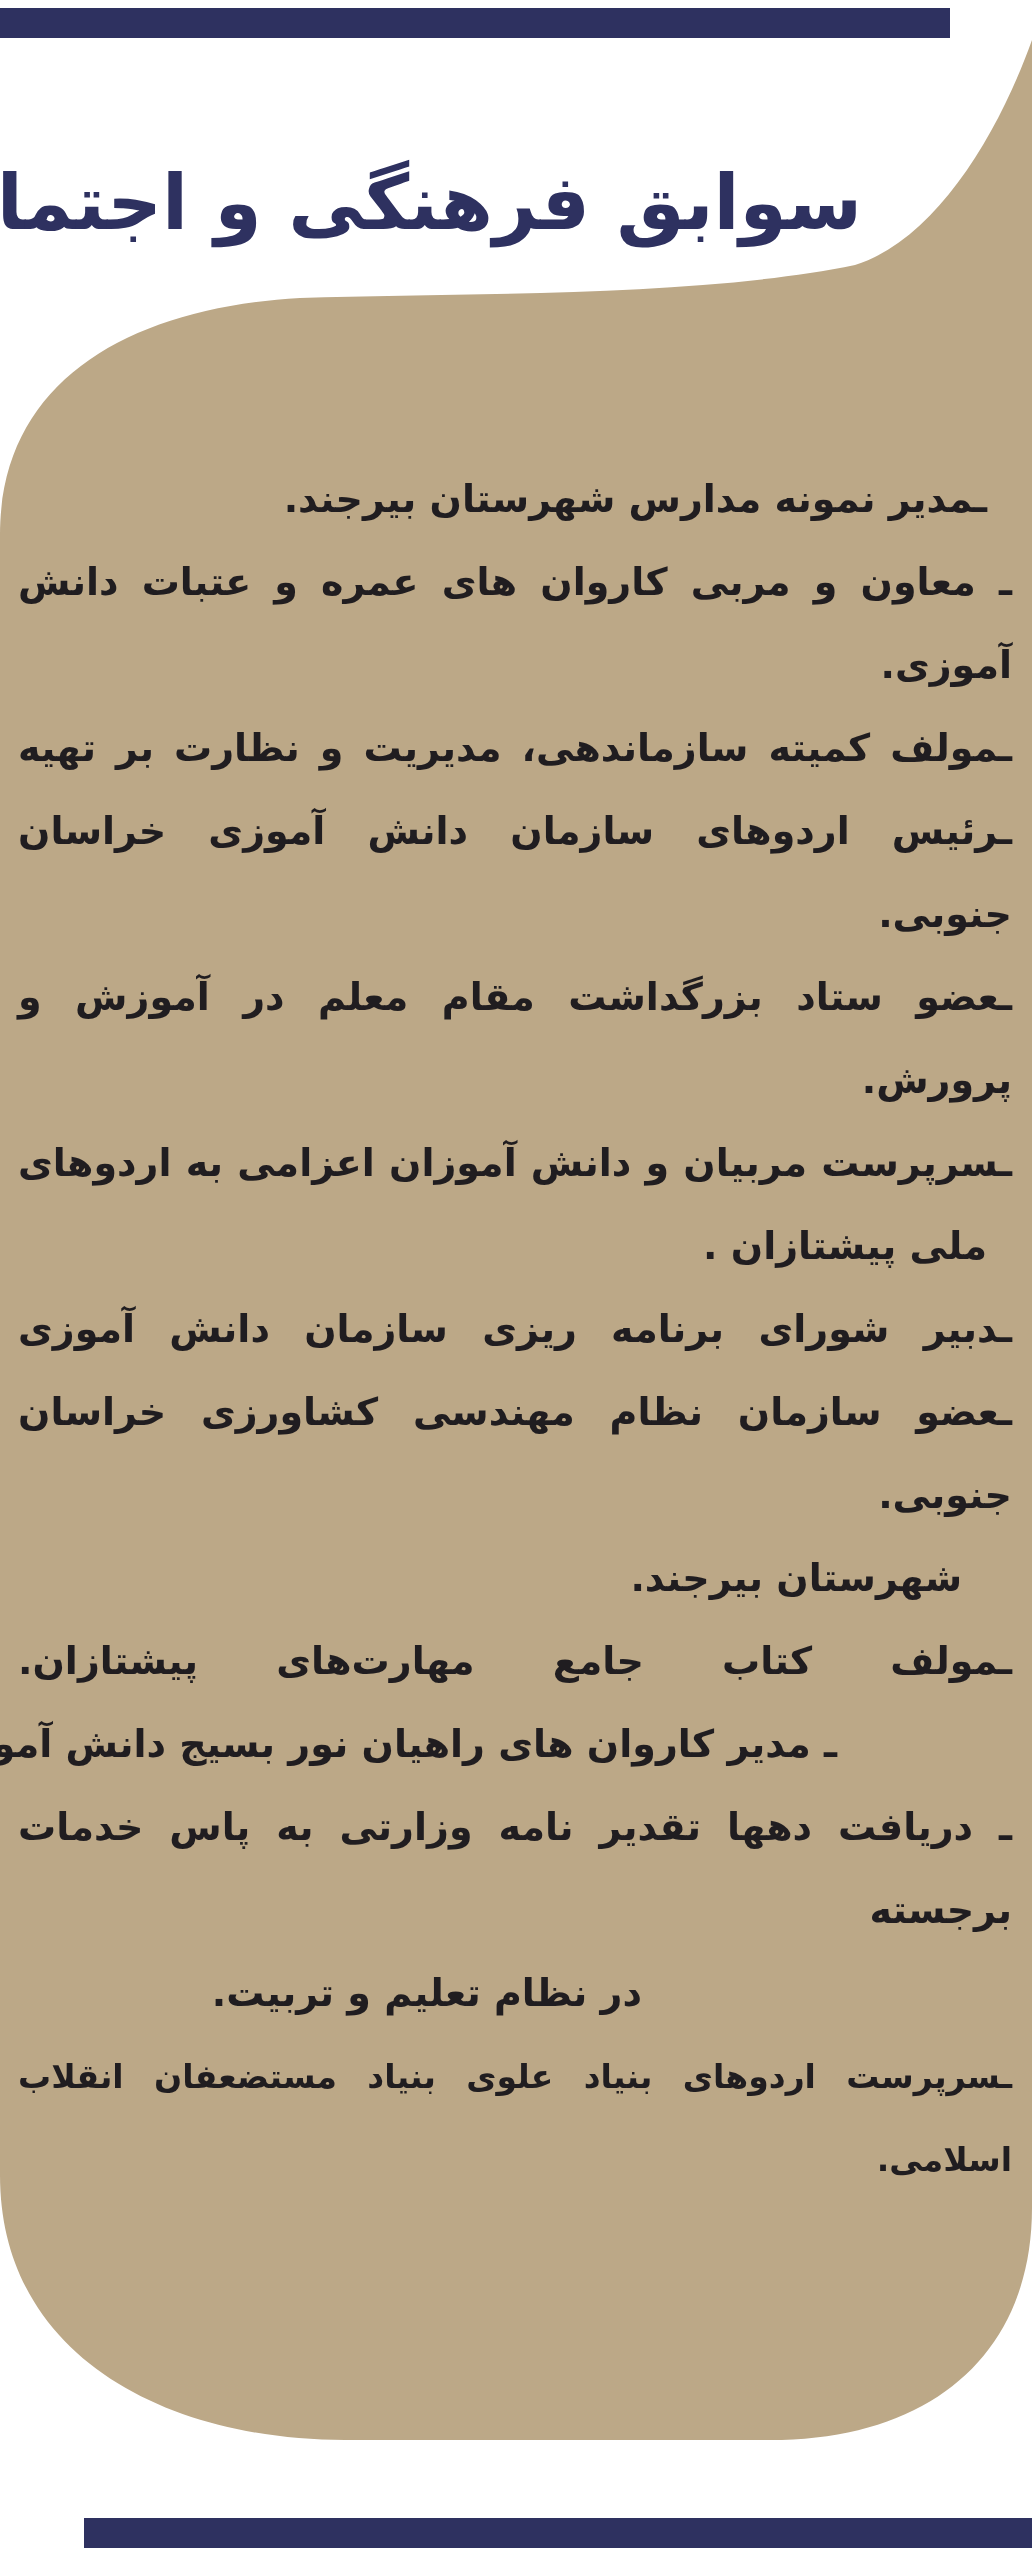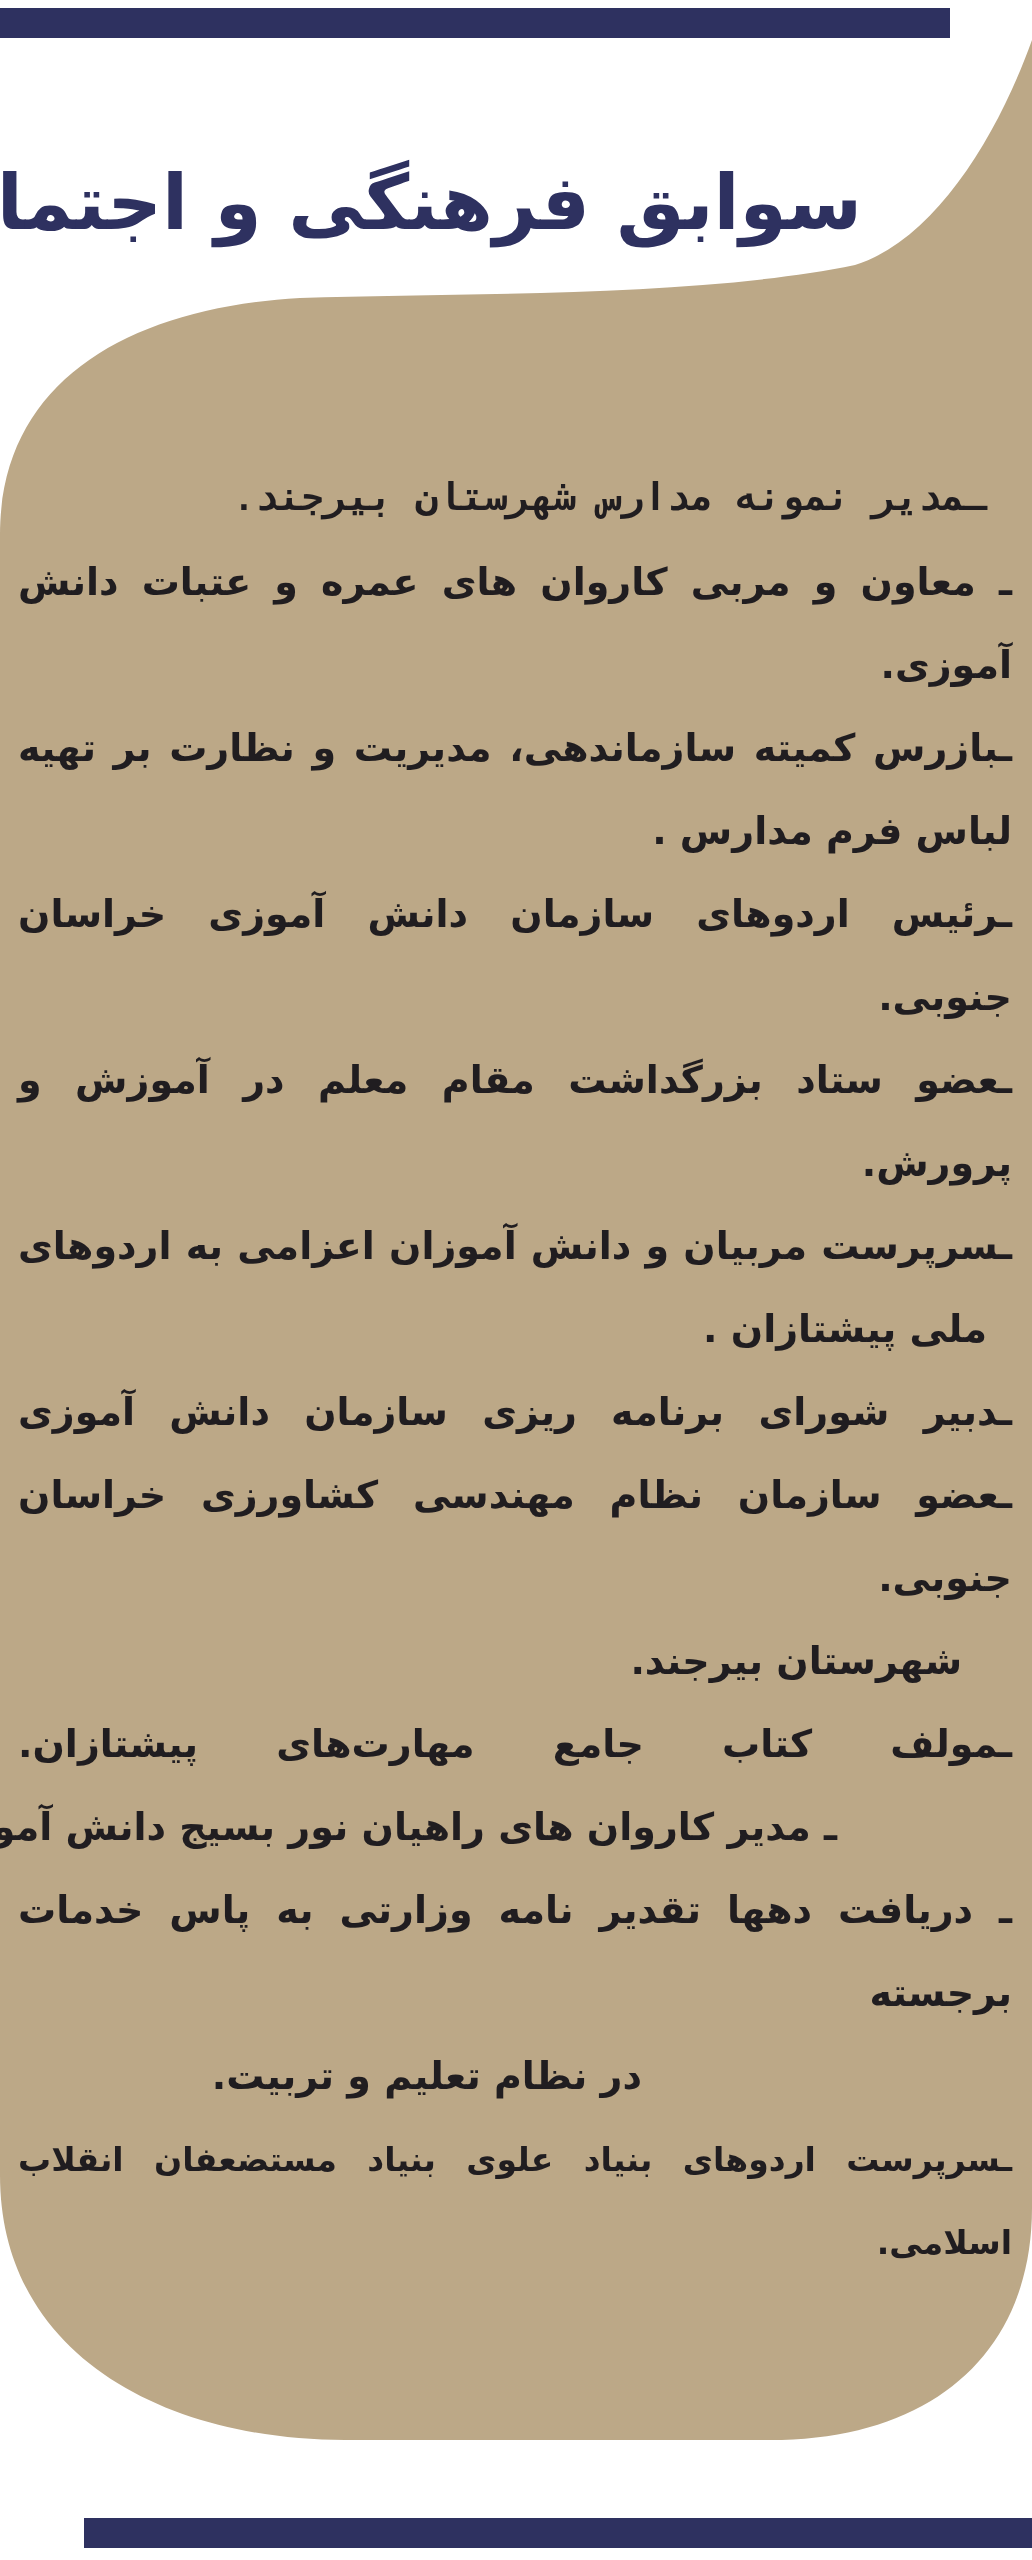--- a/index.html
+++ b/index.html
@@ -69,24 +69,23 @@
              C 935 240 998 135 1032 40
              Z"></path>
   </svg>
 
   <div class="accent-bar top"></div>
   <div class="accent-bar bottom"></div>
 
   <h1 class="page-title" dir="rtl">سوابق فرهنگی و اجتماعی</h1>
 
   <div class="records-list" id="list" dir="rtl">
-      <div class="line right" style="padding-right: 25px; font-family: Liberation Mono, monospace;">ـمدیر نمونه مدارس شهرستان بیرجند.</div>
+      <div class="line right" style="padding-right: 25px;">ـمدیر نمونه مدارس شهرستان بیرجند.</div>
       <div class="line stretch">ـ معاون و مربی کاروان های عمره و عتبات دانش آموزی.</div>
-      <div class="line stretch">ـبازرس کمیته سازماندهی، مدیریت و نظارت بر تهیه</div>
-      <div class="line right">لباس فرم مدارس .</div>
+      <div class="line stretch">ـمولف کمیته سازماندهی، مدیریت و نظارت بر تهیه</div>
       <div class="line stretch">ـرئیس اردوهای سازمان دانش آموزی خراسان جنوبی.</div>
       <div class="line stretch">ـعضو ستاد بزرگداشت مقام معلم در آموزش و پرورش.</div>
       <div class="line stretch">ـسرپرست مربیان و دانش آموزان اعزامی به اردوهای</div>
       <div class="line right" style="padding-right: 25px;">ملی پیشتازان .</div>
       <div class="line stretch">ـدبیر شورای برنامه ریزی سازمان دانش آموزی</div>
       <div class="line stretch">ـعضو سازمان نظام مهندسی کشاورزی خراسان جنوبی.</div>
       <div class="line right" style="padding-right: 50px;">شهرستان بیرجند.</div>
       <div class="line stretch">ـمولف کتاب جامع مهارت‌های پیشتازان.</div>
       <div class="line right" style="padding-right: 175px;">ـ مدیر کاروان های راهیان نور بسیج دانش آموزی .</div>
       <div class="line stretch">ـ دریافت دهها تقدیر نامه وزارتی به پاس خدمات برجسته</div>

